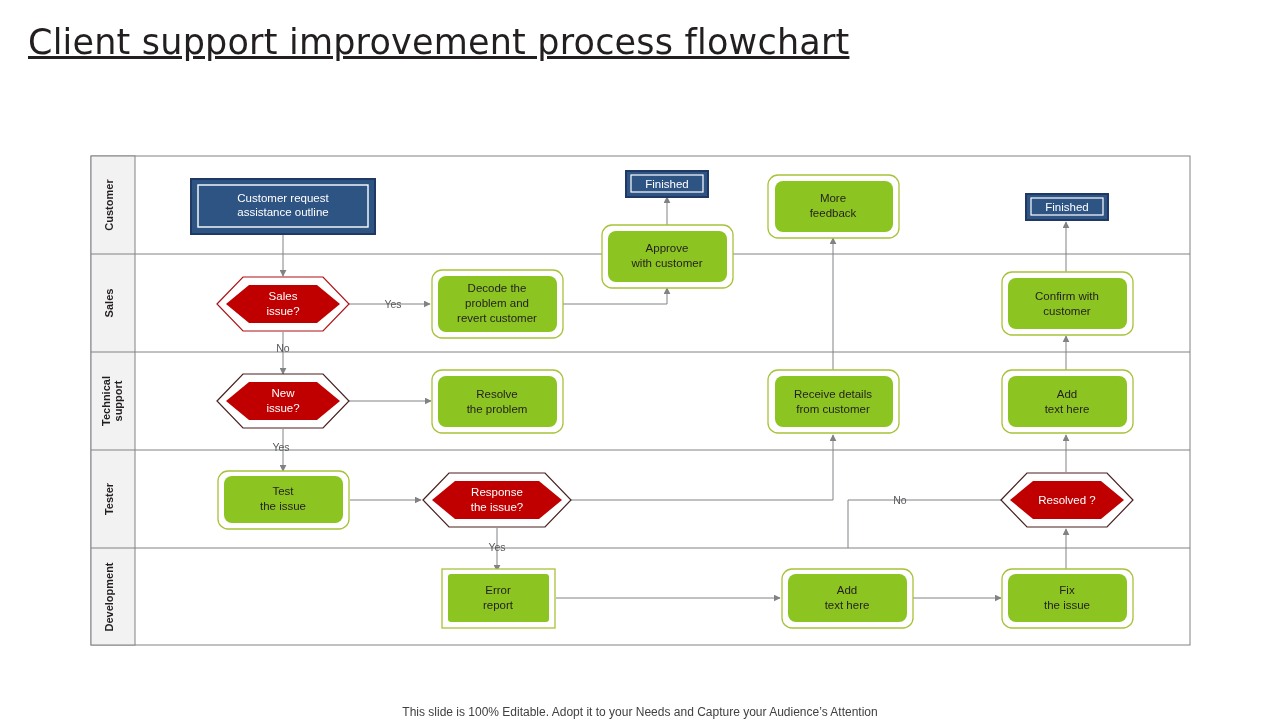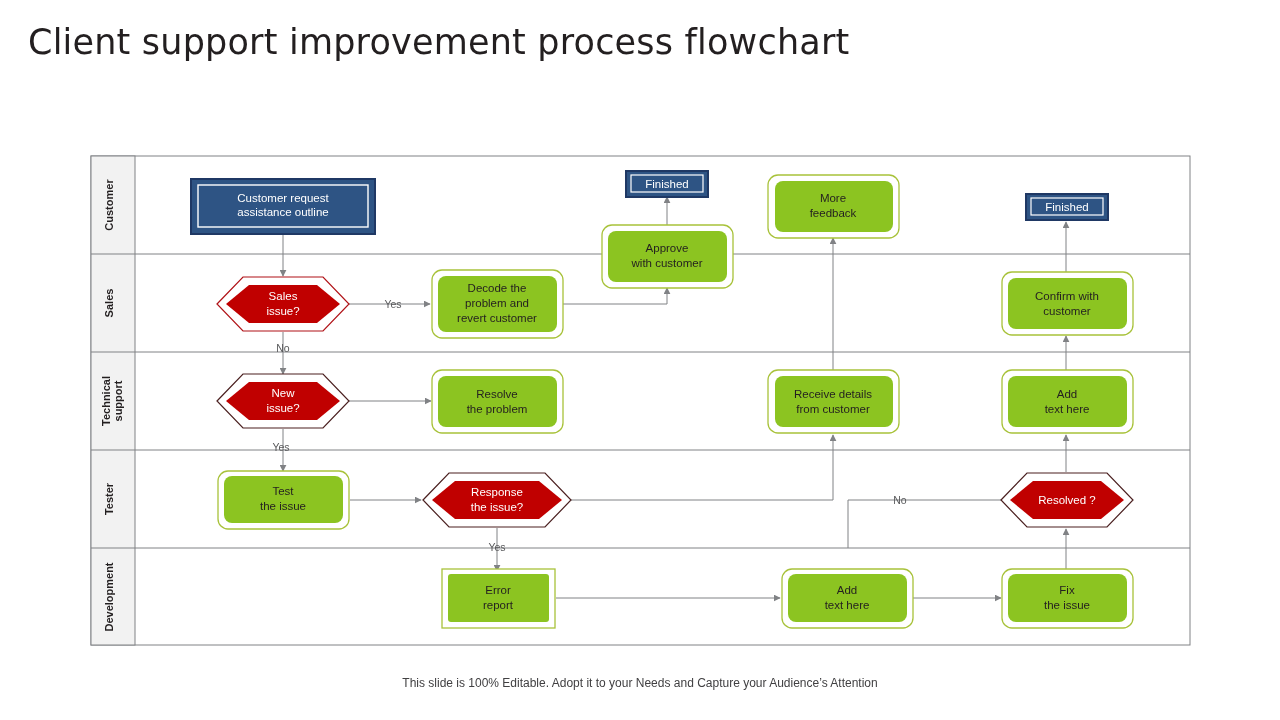--- a/index.html
+++ b/index.html
@@ -9,28 +9,29 @@
     overflow:hidden;position:relative;
   }
   #slide{position:absolute;inset:0;}
 
   
   .title{
     position:absolute;left:28px;top:22px;
     font-size:35px;font-weight:400;color:#231f20;
     letter-spacing:.2px;white-space:nowrap;
     font-family:"DejaVu Sans", sans-serif;
+    text-decoration:underline;
   }
   .subtitle{
     position:absolute;left:28px;top:79px;
     font-size:10.5px;color:#6d6e71;white-space:nowrap;
     font-family:"Liberation Sans", sans-serif;
   }
   .footer{
-    position:absolute;left:0;right:0;top:676px;
+    position:absolute;left:0;right:0;top:705px;
     text-align:center;font-size:12px;color:#414042;
     font-family:"Liberation Sans", sans-serif;
   }
 
   
   #chart{position:absolute;left:0;top:0;width:1280px;height:720px;}
   .lane-label{
     font-family:"Liberation Sans", sans-serif;
     font-size:11px;font-weight:bold;fill:#231f20;
   }

